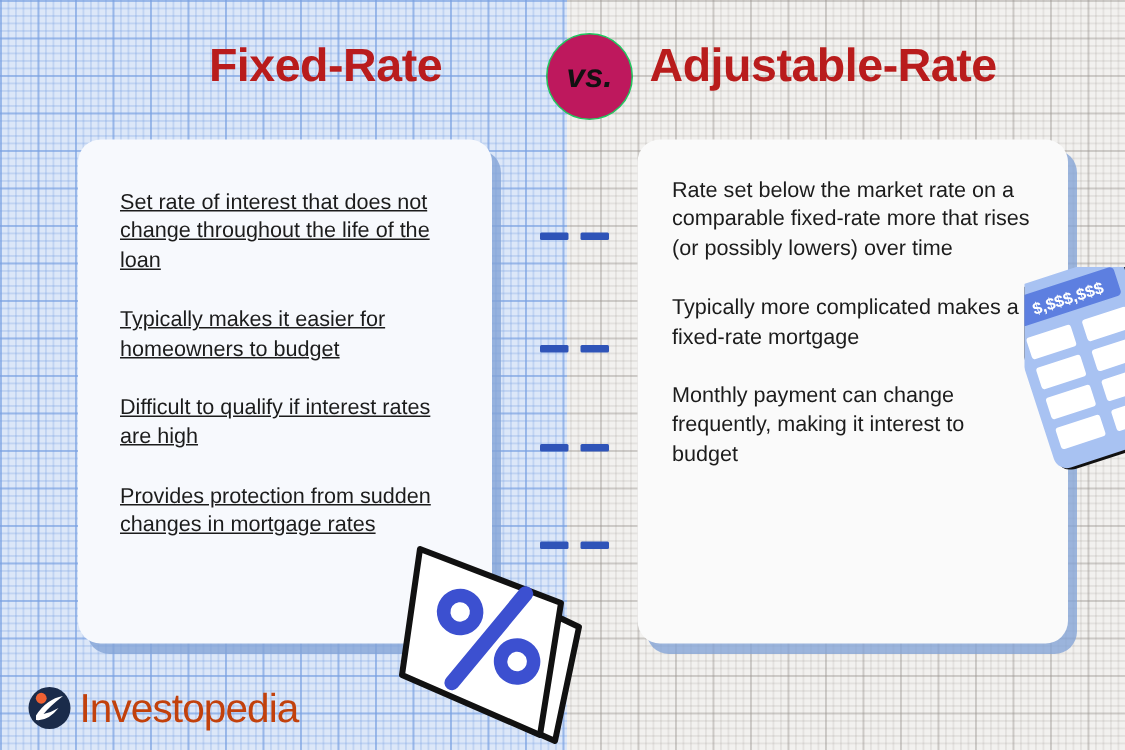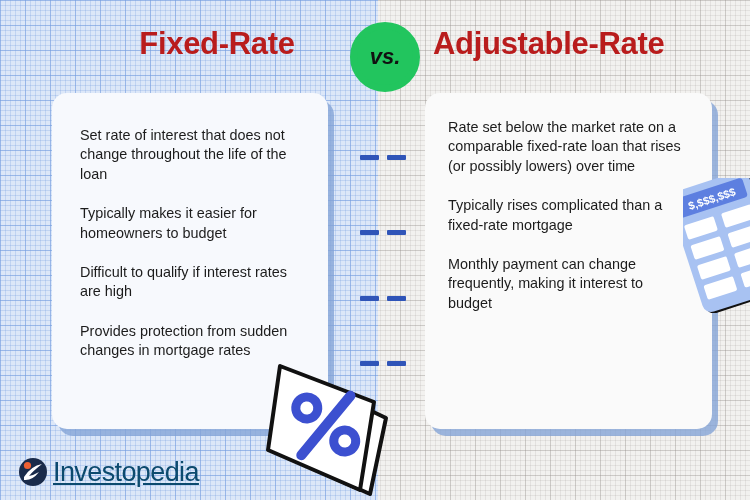--- a/index.html
+++ b/index.html
@@ -35,64 +35,64 @@
   
   .title{
     position:absolute;top:26px;
     font-size:31px;font-weight:bold;color:#b91c1c;
     letter-spacing:-.3px;white-space:nowrap;margin-left:28px;
   }
   #title-left{left:0;width:378px;text-align:center;}
   #title-right{left:405px;width:330px;text-align:left;}
 
   .vs-badge{
-    position:absolute;left:350px;top:22px;width:56px;height:56px;
-    border-radius:50%;background:#22c55e;border:7px solid #22c55e;
+    position:absolute;left:364px;top:22px;width:56px;height:56px;
+    border-radius:50%;background:#be185d;border:1px solid #22c55e;
     display:flex;align-items:center;justify-content:center;
     font-size:22px;font-style:italic;font-weight:bold;color:#111111;
     z-index:6;
   }
 
   
   .card{
     position:absolute;top:93px;
     background:#f7f9fd;border-radius:15px;
     box-shadow:6px 7px 0 0 rgba(131,163,214,.78);
     z-index:3;
   }
   #card-left{left:52px;width:276px;height:336px;}
   #card-right{left:425px;width:287px;height:336px;background:#fafafa;
     box-shadow:6px 7px 0 0 rgba(131,163,214,.78);}
 
   .items{
     position:absolute;z-index:4;
     font-size:14.4px;line-height:19.4px;color:#1c1c1c;
   }
-  #items-left{left:80px;top:126px;width:222px;}
+  #items-left{left:80px;top:126px;width:222px;text-decoration:underline;}
   #items-right{left:448px;top:118px;width:240px;}
   .items p{margin:0 0 20px 0;}
   .items p:last-child{margin-bottom:0;}
 
   
   .dash-row{position:absolute;left:360px;width:46px;height:5px;z-index:5;
     display:flex;justify-content:space-between;}
   .dash{width:19px;height:5px;background:#2f54b8;border-radius:1px;}
 
   
   #papers{position:absolute;left:262px;top:358px;width:150px;height:142px;z-index:7;}
   #papers svg{display:block;}
 
   
   #calculator{position:absolute;left:683px;top:178px;width:90px;height:135px;z-index:7;}
   #calculator svg{display:block;}
 
   
   #logo{position:absolute;left:18px;top:455px;height:34px;display:flex;align-items:center;z-index:8;}
   #logo .mark{width:30px;height:30px;margin-right:5px;}
-  #logo .wordmark{font-size:27px;color:#0c4a6e;letter-spacing:-.6px;line-height:1;text-decoration:underline;}
+  #logo .wordmark{font-size:27px;color:#c2410c;letter-spacing:-.6px;line-height:1;}
 </style>
 </head>
 <body>
 
 <div id="stage">
 
   <div class="bg-right"></div>
   <div class="bg-left"></div>
 
   <div class="title" id="title-left">Fixed-Rate</div>
@@ -103,22 +103,22 @@
   <div class="card" id="card-right"></div>
 
   <div class="items" id="items-left">
     <p>Set rate of interest that does not change throughout the life of the loan</p>
     <p>Typically makes it easier for homeowners to budget</p>
     <p>Difficult to qualify if interest rates are high</p>
     <p>Provides protection from sudden changes in mortgage rates</p>
   </div>
 
   <div class="items" id="items-right">
-    <p>Rate set below the market rate on a comparable fixed-rate loan that rises (or possibly lowers) over time</p>
-    <p>Typically rises complicated than a fixed-rate mortgage</p>
+    <p>Rate set below the market rate on a comparable fixed-rate more that rises (or possibly lowers) over time</p>
+    <p>Typically more complicated makes a fixed-rate mortgage</p>
     <p>Monthly payment can change frequently, making it interest to budget</p>
   </div>
 
   <div class="dash-row" style="top:155px">
     <span class="dash"></span>
     <span class="dash"></span>
   </div>
   <div class="dash-row" style="top:230px">
     <span class="dash"></span>
     <span class="dash"></span>

